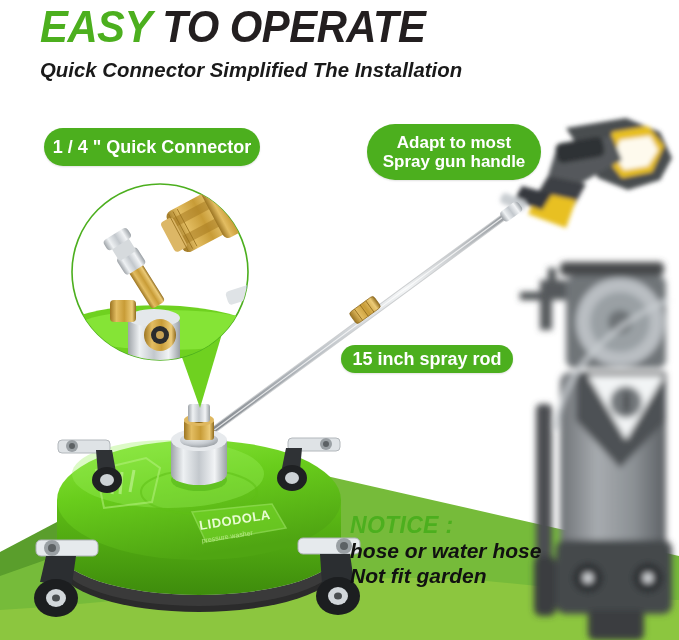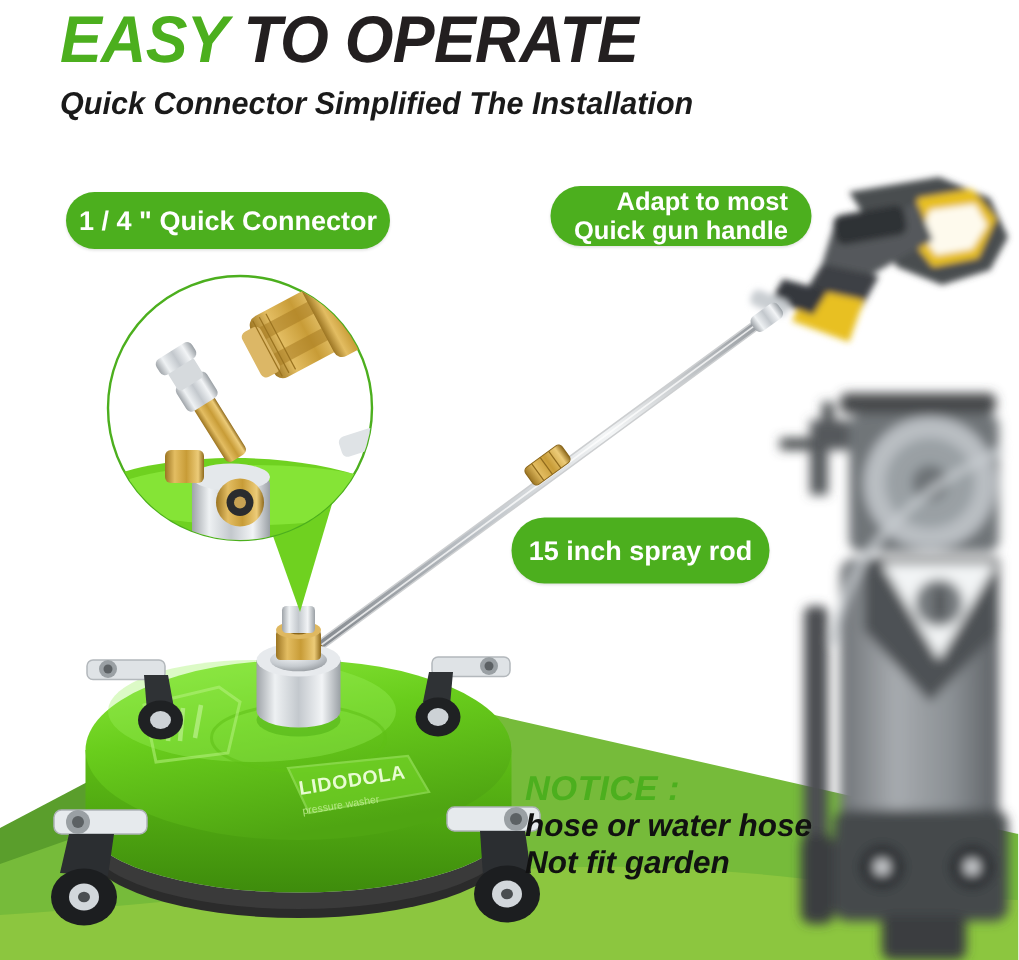--- a/index.html
+++ b/index.html
@@ -36,22 +36,22 @@
     background:#4CAF1E;
     color:#fff;
     border-radius:40px;
     font-weight:bold;
     text-align:center;
     display:flex;align-items:center;justify-content:center;
     line-height:1.12;
     box-shadow:0 1px 2px rgba(0,0,0,.12);
   }
   #pill-connector{left:44px;top:128px;width:216px;height:38px;font-size:18px;}
-  #pill-spraygun{left:367px;top:124px;width:174px;height:40px;font-size:17px;text-align:right;}
-  #pill-rod{left:341px;top:345px;width:172px;height:44px;font-size:18px;}
+  #pill-spraygun{left:367px;top:124px;width:174px;height:56px;font-size:17px;}
+  #pill-rod{left:341px;top:345px;width:172px;height:28px;font-size:18px;}
 
   
   .notice{position:absolute;left:350px;top:512px;}
   .notice .head{
     font-size:23px;font-weight:bold;font-style:italic;color:#4CAF1E;
     letter-spacing:.3px;
   }
   .notice .line{
     font-size:21px;font-weight:bold;font-style:italic;color:#111;
     line-height:1.18;
@@ -322,21 +322,21 @@
   </div>
   <div class="subtitle">Quick Connector Simplified The Installation</div>
 
   <div class="pill" id="pill-connector">
     <span>1 / 4 " Quick Connector</span>
   </div>
 
   <div class="pill" id="pill-spraygun">
     <span>
       <span>Adapt to most</span><br>
-      <span>Quick gun handle</span>
+      <span>Spray gun handle</span>
     </span>
   </div>
 
   <div class="pill" id="pill-rod">
     <span>15 inch spray rod</span>
   </div>
 
   <div class="notice">
     <div class="head">NOTICE :</div>
     <div class="line">hose or water hose</div>

